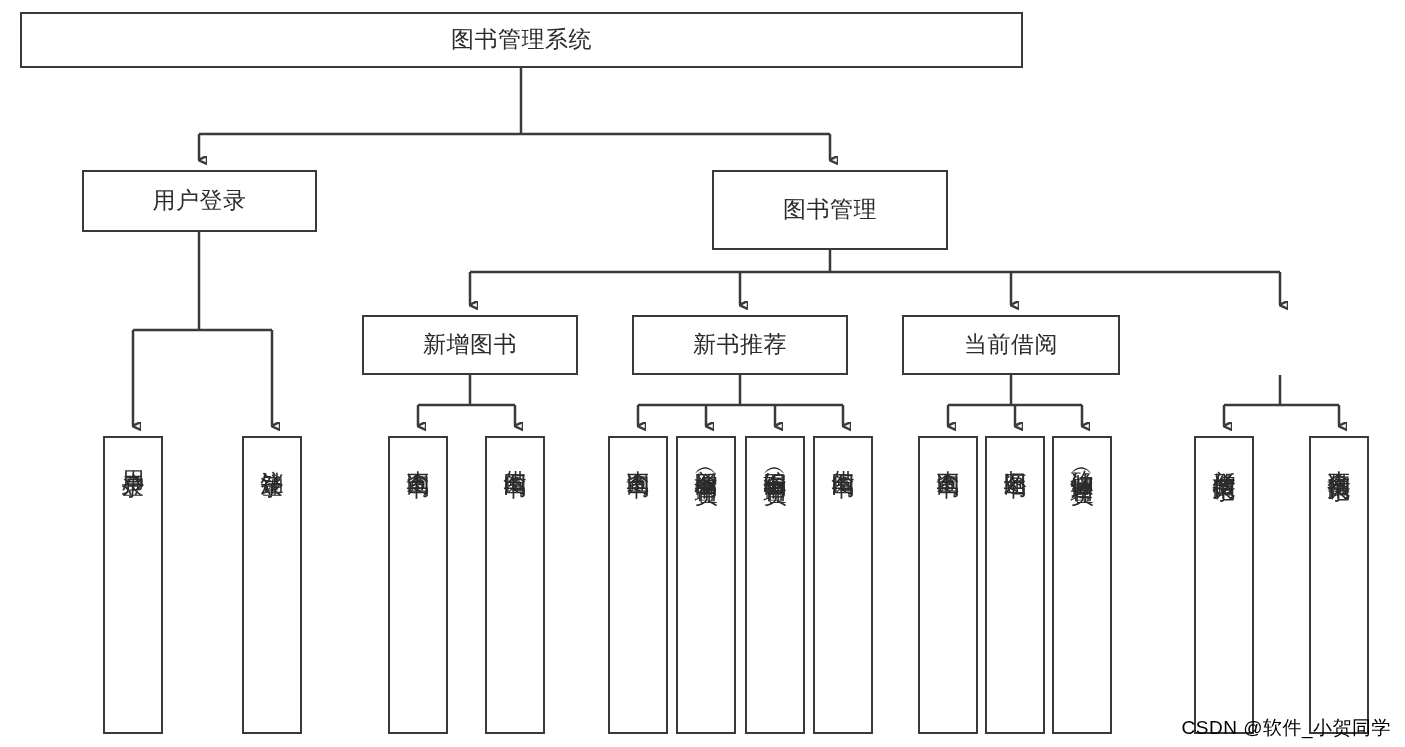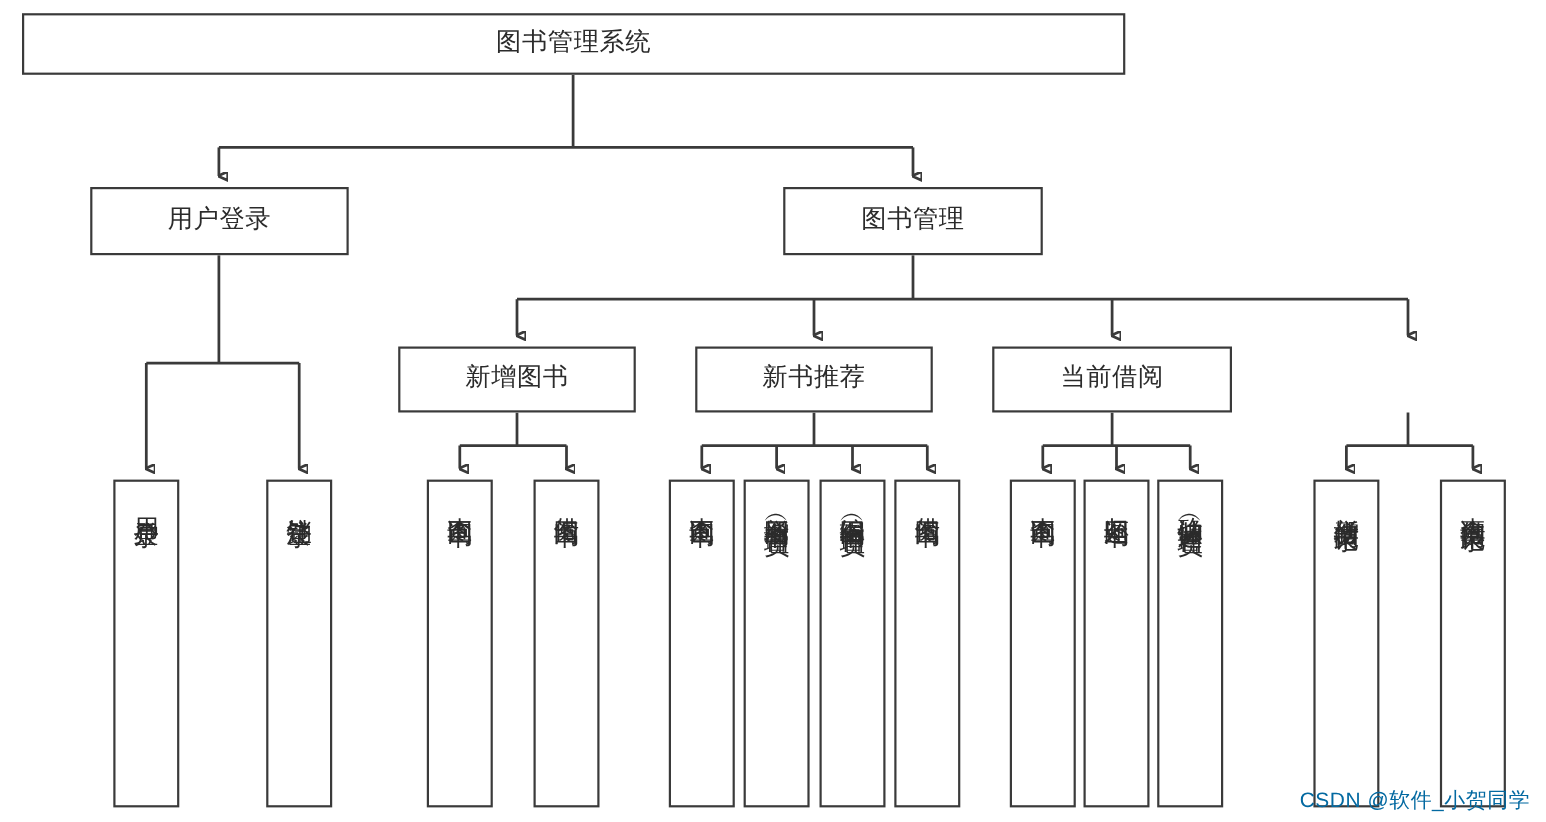--- a/index.html
+++ b/index.html
@@ -28,21 +28,20 @@
     color: #2b2b2b;
   }
   .node .label {
     display: block;
     text-align: center;
     line-height: 1.18;
     letter-spacing: 0.5px;
   }
   .node.horiz .label {
     font-size: 23px;
-    font-family: Liberation Mono, monospace;
   }
   .node.root .label {
     font-size: 23px;
   }
   .node.vert {
     align-items: flex-start;
     justify-content: center;
     padding-top: 14px;
   }
   .node.vert .label {
@@ -64,21 +63,21 @@
   svg.links path, svg.links line {
     stroke: #3a3a3a;
     stroke-width: 2.5;
     fill: none;
   }
   .watermark {
     position: absolute;
     right: 14px;
     bottom: 6px;
     font-size: 19px;
-    color: #0369a1;
+    color: #000000;
     letter-spacing: 0.5px;
     white-space: nowrap;
   }
 </style>
 </head>
 <body>
 
 <div id="canvas">
 
   <svg class="links" viewBox="0 0 1405 747">
@@ -129,21 +128,21 @@
     <line x1="1339" y1="405" x2="1339" y2="426" marker-end="url(#arrow)"></line>
   </svg>
 
   <div class="node root horiz" style="left:20px; top:12px; width:1003px; height:56px;">
     <span class="label">图书管理系统</span>
   </div>
 
   <div class="node horiz" style="left:82px; top:170px; width:235px; height:62px;">
     <span class="label">用户登录</span>
   </div>
-  <div class="node horiz" style="left:712px; top:170px; width:236px; height:62px;">
+  <div class="node horiz" style="left:712px; top:170px; width:236px; height:80px;">
     <span class="label">图书管理</span>
   </div>
 
   <div class="node horiz" style="left:362px; top:315px; width:216px; height:60px;">
     <span class="label">新增图书</span>
   </div>
   <div class="node horiz" style="left:632px; top:315px; width:216px; height:60px;">
     <span class="label">新书推荐</span>
   </div>
   <div class="node horiz" style="left:902px; top:315px; width:218px; height:60px;">

